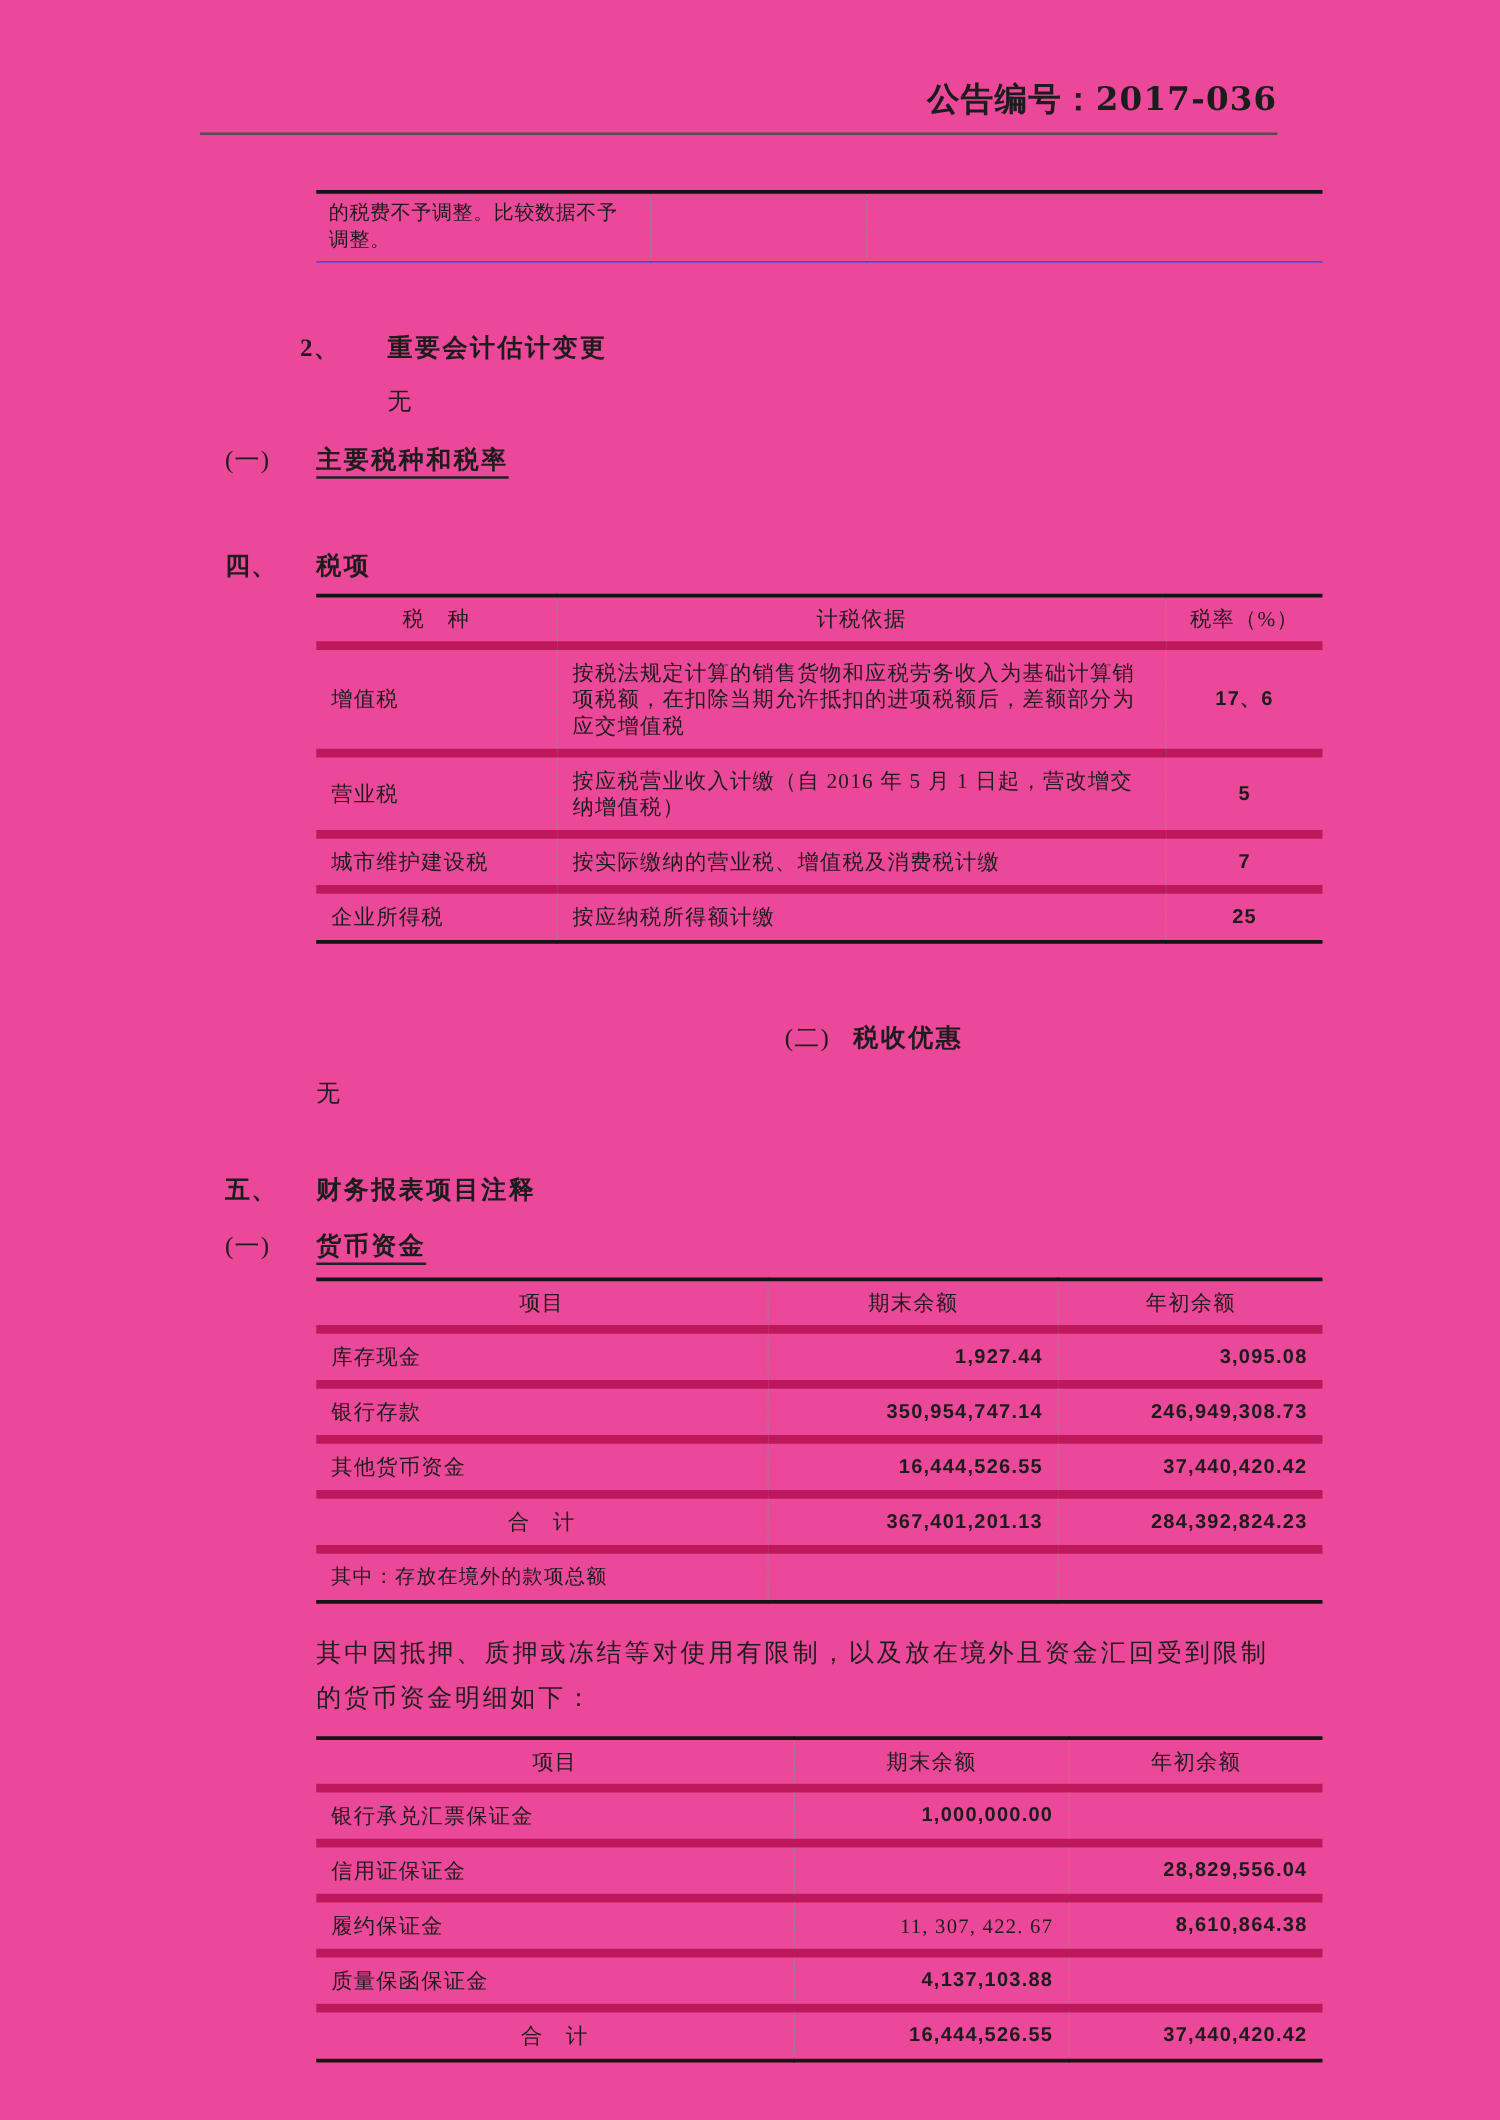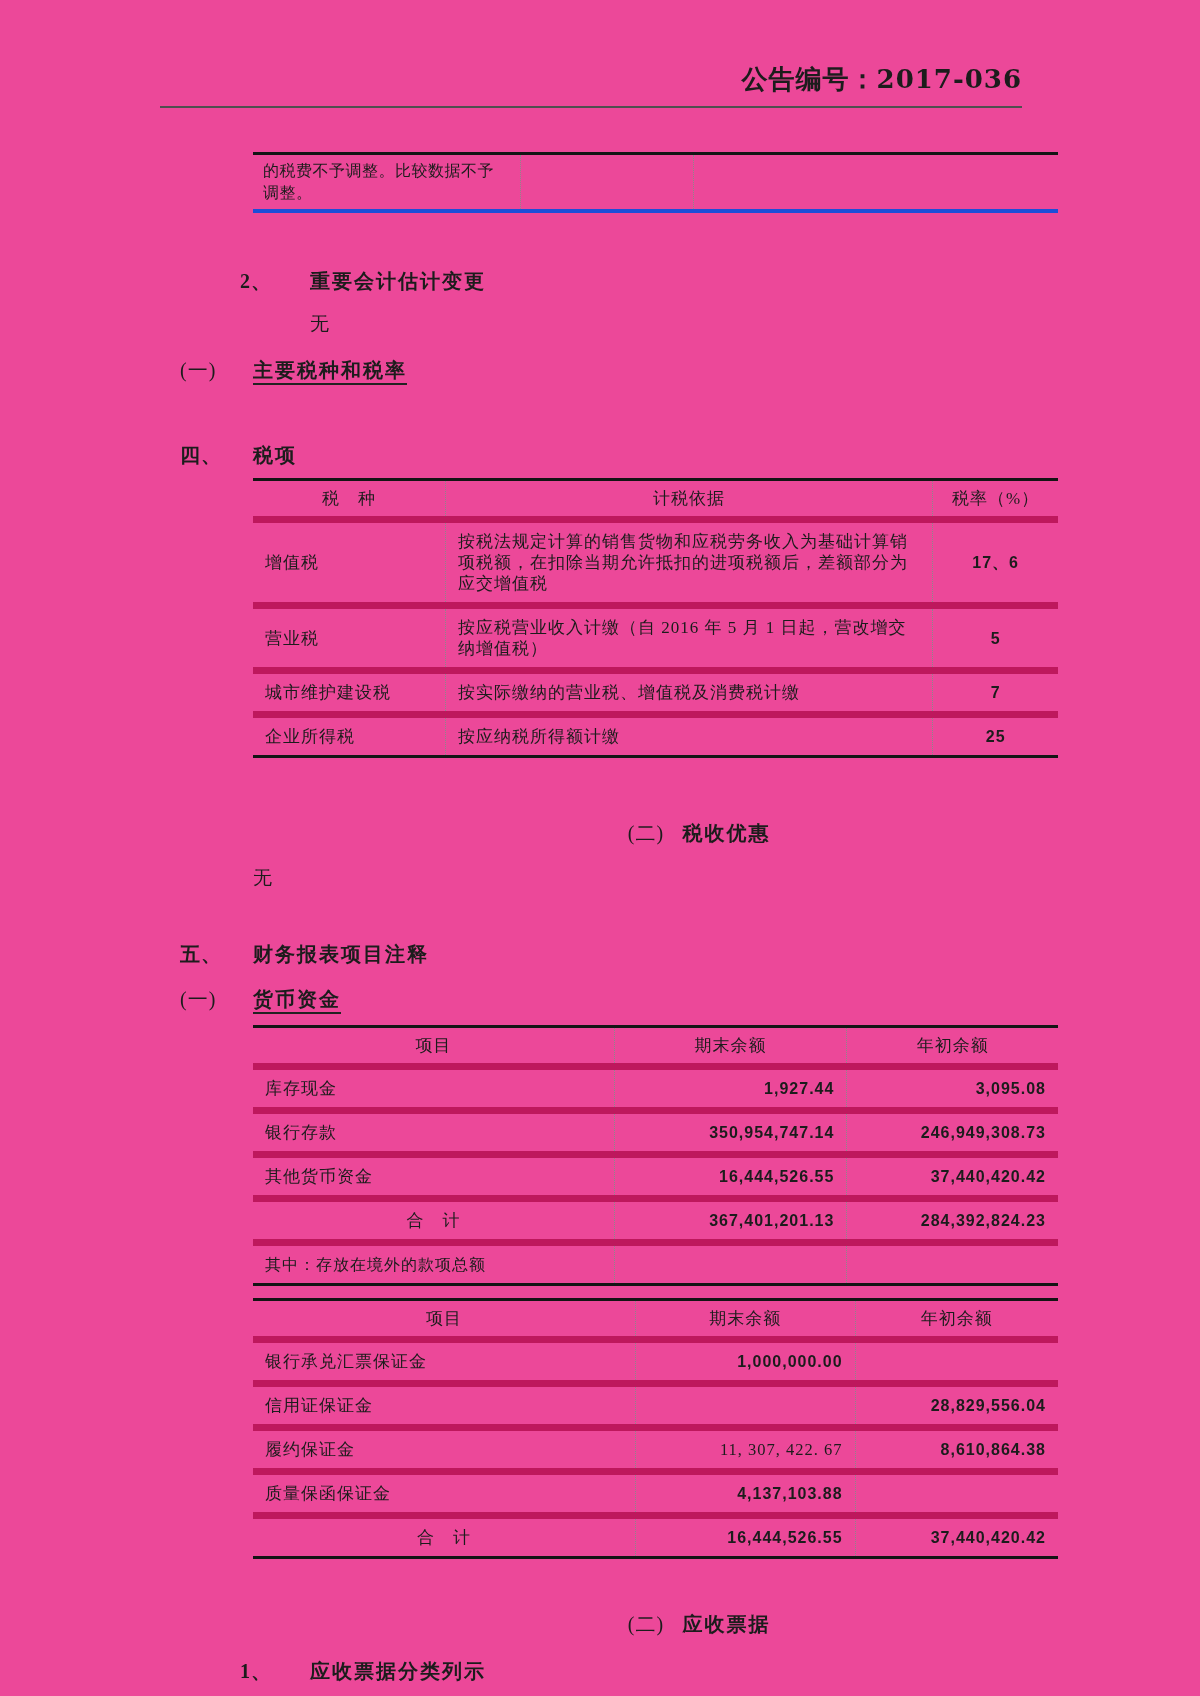--- a/index.html
+++ b/index.html
@@ -56,21 +56,21 @@
     letter-spacing:0;
   }
   .num-serif{
     font-family:"Liberation Serif","DejaVu Serif",serif;
     font-weight:400;
     font-size:16.5px;
   }
   
   table.carry{
     margin-top:44px;
-    border-bottom:4px solid #1d4ed8;
+    border-bottom:1px solid #1d4ed8;
     font-size:16px;
   }
   table.carry td{border-bottom:none;padding:5px 10px;line-height:22px;letter-spacing:0.5px;}
   
   .sec{padding-left:180px;font-size:20px;letter-spacing:1px;}
   .sec .sec-num{display:inline-block;width:73px;font-weight:400;}
   .sec .sec-num.b{font-weight:700;}
   .sec .sec-title{font-weight:700;letter-spacing:2px;}
   .sec .sec-title.u{border-bottom:2px solid #222;padding-bottom:2px;}
   .subsec{padding-left:240px;font-size:20px;letter-spacing:1px;}
@@ -202,20 +202,21 @@
       <td class="r num">284,392,824.23</td>
     </tr>
     <tr>
       <td class="vd" style="font-size:16px">其中：存放在境外的款项总额</td>
       <td class="vd"></td>
       <td></td>
     </tr>
   </tbody>
     </table>
 
+  <div class="note-para">其中因抵押、质押或冻结等对使用有限制，以及放在境外且资金汇回受到限制的货币资金明细如下：</div>
 
   <table class="fin mt-restbl">
     <tbody>
         <tr class="hdr">
       <td class="c vd" style="width:48.6%">项目</td>
       <td class="c vd" style="width:26.8%">期末余额</td>
       <td class="c" style="width:24.6%">年初余额</td>
     </tr>
     <tr>
       <td class="vd">银行承兑汇票保证金</td>

